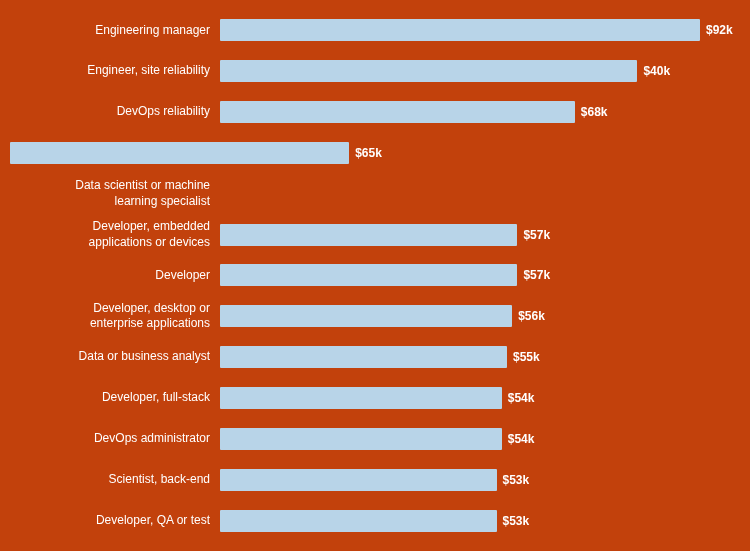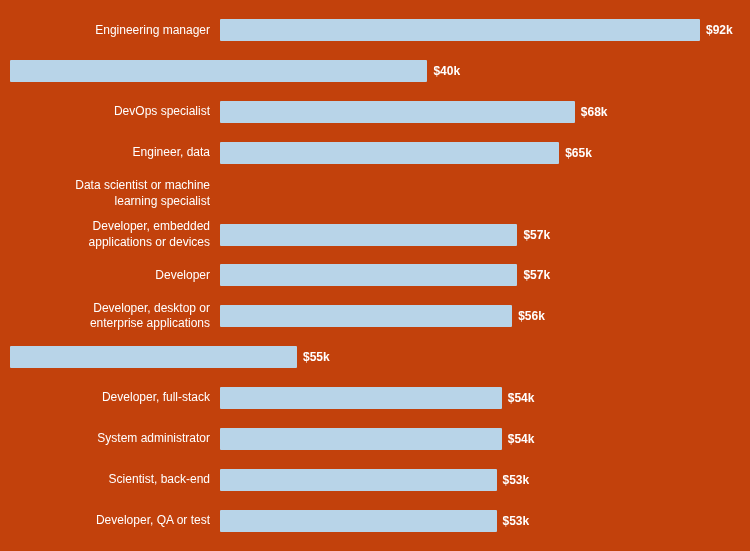--- a/index.html
+++ b/index.html
@@ -59,34 +59,34 @@
 
 <div class="chart-container">
 <div class="bar-row">
       <div class="label">Engineering manager</div>
       <div class="bar-wrapper">
         <div class="bar" style="width: 480px; background-color: rgb(184, 212, 232);"></div>
         <span class="value">$92k</span>
       </div>
     </div>
     <div class="bar-row">
+      <div class="label">Engineer, site reliability</div>
       <div class="bar-wrapper">
         <div class="bar" style="width: 417.391px; background-color: rgb(184, 212, 232);"></div>
         <span class="value">$40k</span>
       </div>
     </div>
     <div class="bar-row">
-      <div class="label">DevOps specialist</div>
+      <div class="label">DevOps reliability</div>
       <div class="bar-wrapper">
         <div class="bar" style="width: 354.783px; background-color: rgb(184, 212, 232);"></div>
         <span class="value">$68k</span>
       </div>
     </div>
     <div class="bar-row">
-      <div class="label">Engineer, data</div>
       <div class="bar-wrapper">
         <div class="bar" style="width: 339.13px; background-color: rgb(184, 212, 232);"></div>
         <span class="value">$65k</span>
       </div>
     </div>
     <div class="bar-row">
       <div class="label">Data scientist or machine<br>learning specialist</div>
     </div>
     <div class="bar-row">
       <div class="label">Developer, embedded<br>applications or devices</div>
@@ -103,34 +103,35 @@
       </div>
     </div>
     <div class="bar-row">
       <div class="label">Developer, desktop or<br>enterprise applications</div>
       <div class="bar-wrapper">
         <div class="bar" style="width: 292.174px; background-color: rgb(184, 212, 232);"></div>
         <span class="value">$56k</span>
       </div>
     </div>
     <div class="bar-row">
+      <div class="label">Data or business analyst</div>
       <div class="bar-wrapper">
         <div class="bar" style="width: 286.957px; background-color: rgb(184, 212, 232);"></div>
         <span class="value">$55k</span>
       </div>
     </div>
     <div class="bar-row">
       <div class="label">Developer, full-stack</div>
       <div class="bar-wrapper">
         <div class="bar" style="width: 281.739px; background-color: rgb(184, 212, 232);"></div>
         <span class="value">$54k</span>
       </div>
     </div>
     <div class="bar-row">
-      <div class="label">System administrator</div>
+      <div class="label">DevOps administrator</div>
       <div class="bar-wrapper">
         <div class="bar" style="width: 281.739px; background-color: rgb(184, 212, 232);"></div>
         <span class="value">$54k</span>
       </div>
     </div>
     <div class="bar-row">
       <div class="label">Scientist, back-end</div>
       <div class="bar-wrapper">
         <div class="bar" style="width: 276.522px; background-color: rgb(184, 212, 232);"></div>
         <span class="value">$53k</span>

